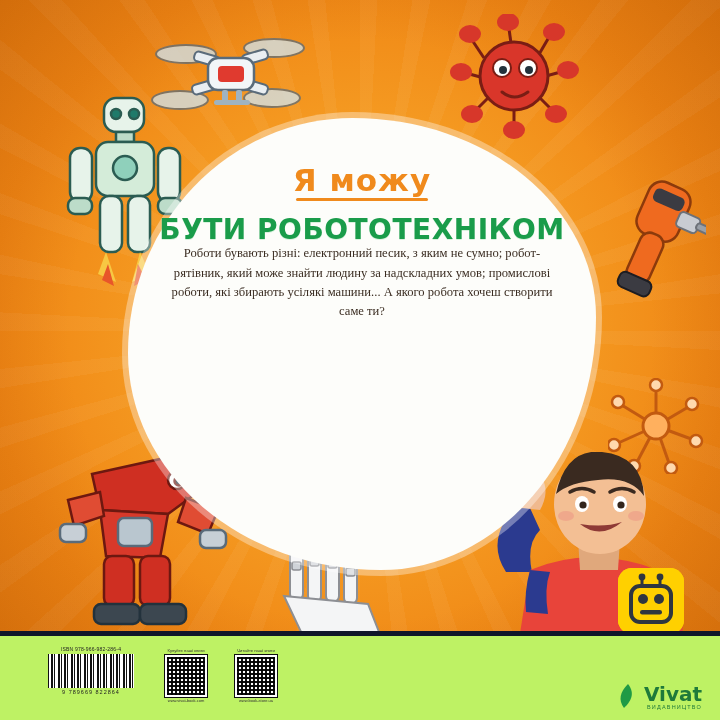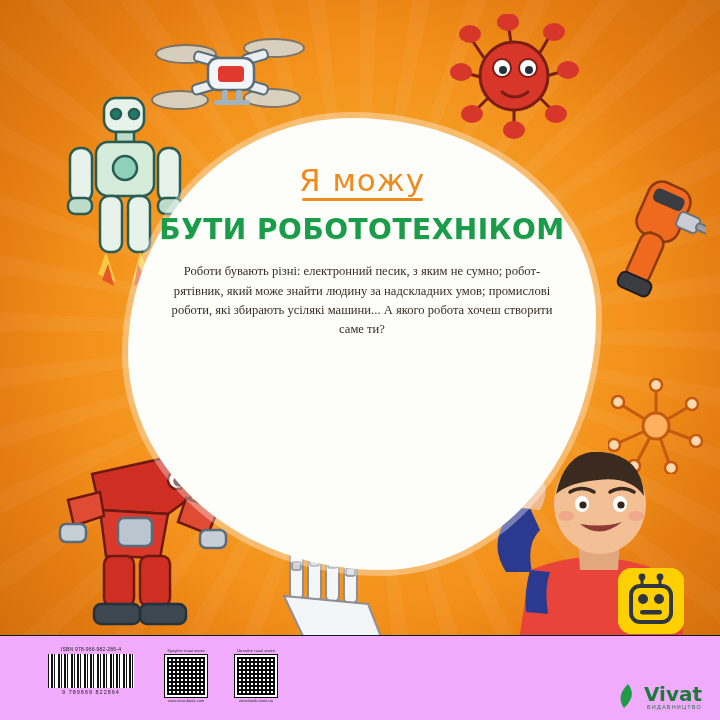--- a/index.html
+++ b/index.html
@@ -54,21 +54,21 @@
     top: 140px;
     width: 424px;
     height: 410px;
     text-align: center;
     padding-top: 22px;
     box-sizing: border-box;
   }
   .title-small {
     font-family: "DejaVu Sans", sans-serif;
     font-size: 31px;
-    font-weight: 400;
+    font-weight: 700;
     color: #f08a1c;
     letter-spacing: 1px;
     position: relative;
     display: inline-block;
     padding-bottom: 3px;
   }
   .title-small::after {
     content: "";
     position: absolute;
     left: 2%;
@@ -82,38 +82,37 @@
     margin-top: 14px;
     font-family: "DejaVu Sans", sans-serif;
     font-size: 28px;
     font-weight: 800;
     color: #1a9c4a;
     letter-spacing: 0.5px;
     line-height: 1.05;
     text-shadow: 0 1px 0 #d8f2dd;
   }
   .body-copy {
-    margin-top: 18px;
     font-family: "Liberation Serif", serif;
     font-size: 12.6px;
     line-height: 1.52;
     color: #3b2d22;
     padding: 0 12px;
   }
   .body-copy p { margin: 0 0 6px 0; }
 
   
   .bottom-bar {
     position: absolute;
     left: 0;
     right: 0;
     bottom: 0;
     height: 84px;
-    background: #f0abfc;
-    border-top: 1px solid #0f172a;
+    background: #bef264;
+    border-top: 5px solid #0f172a;
   }
   .isbn-box {
     position: absolute;
     left: 48px;
     top: 10px;
     width: 86px;
     font-family: "Liberation Sans", sans-serif;
     font-size: 5px;
     color: #222;
     line-height: 1.25;

